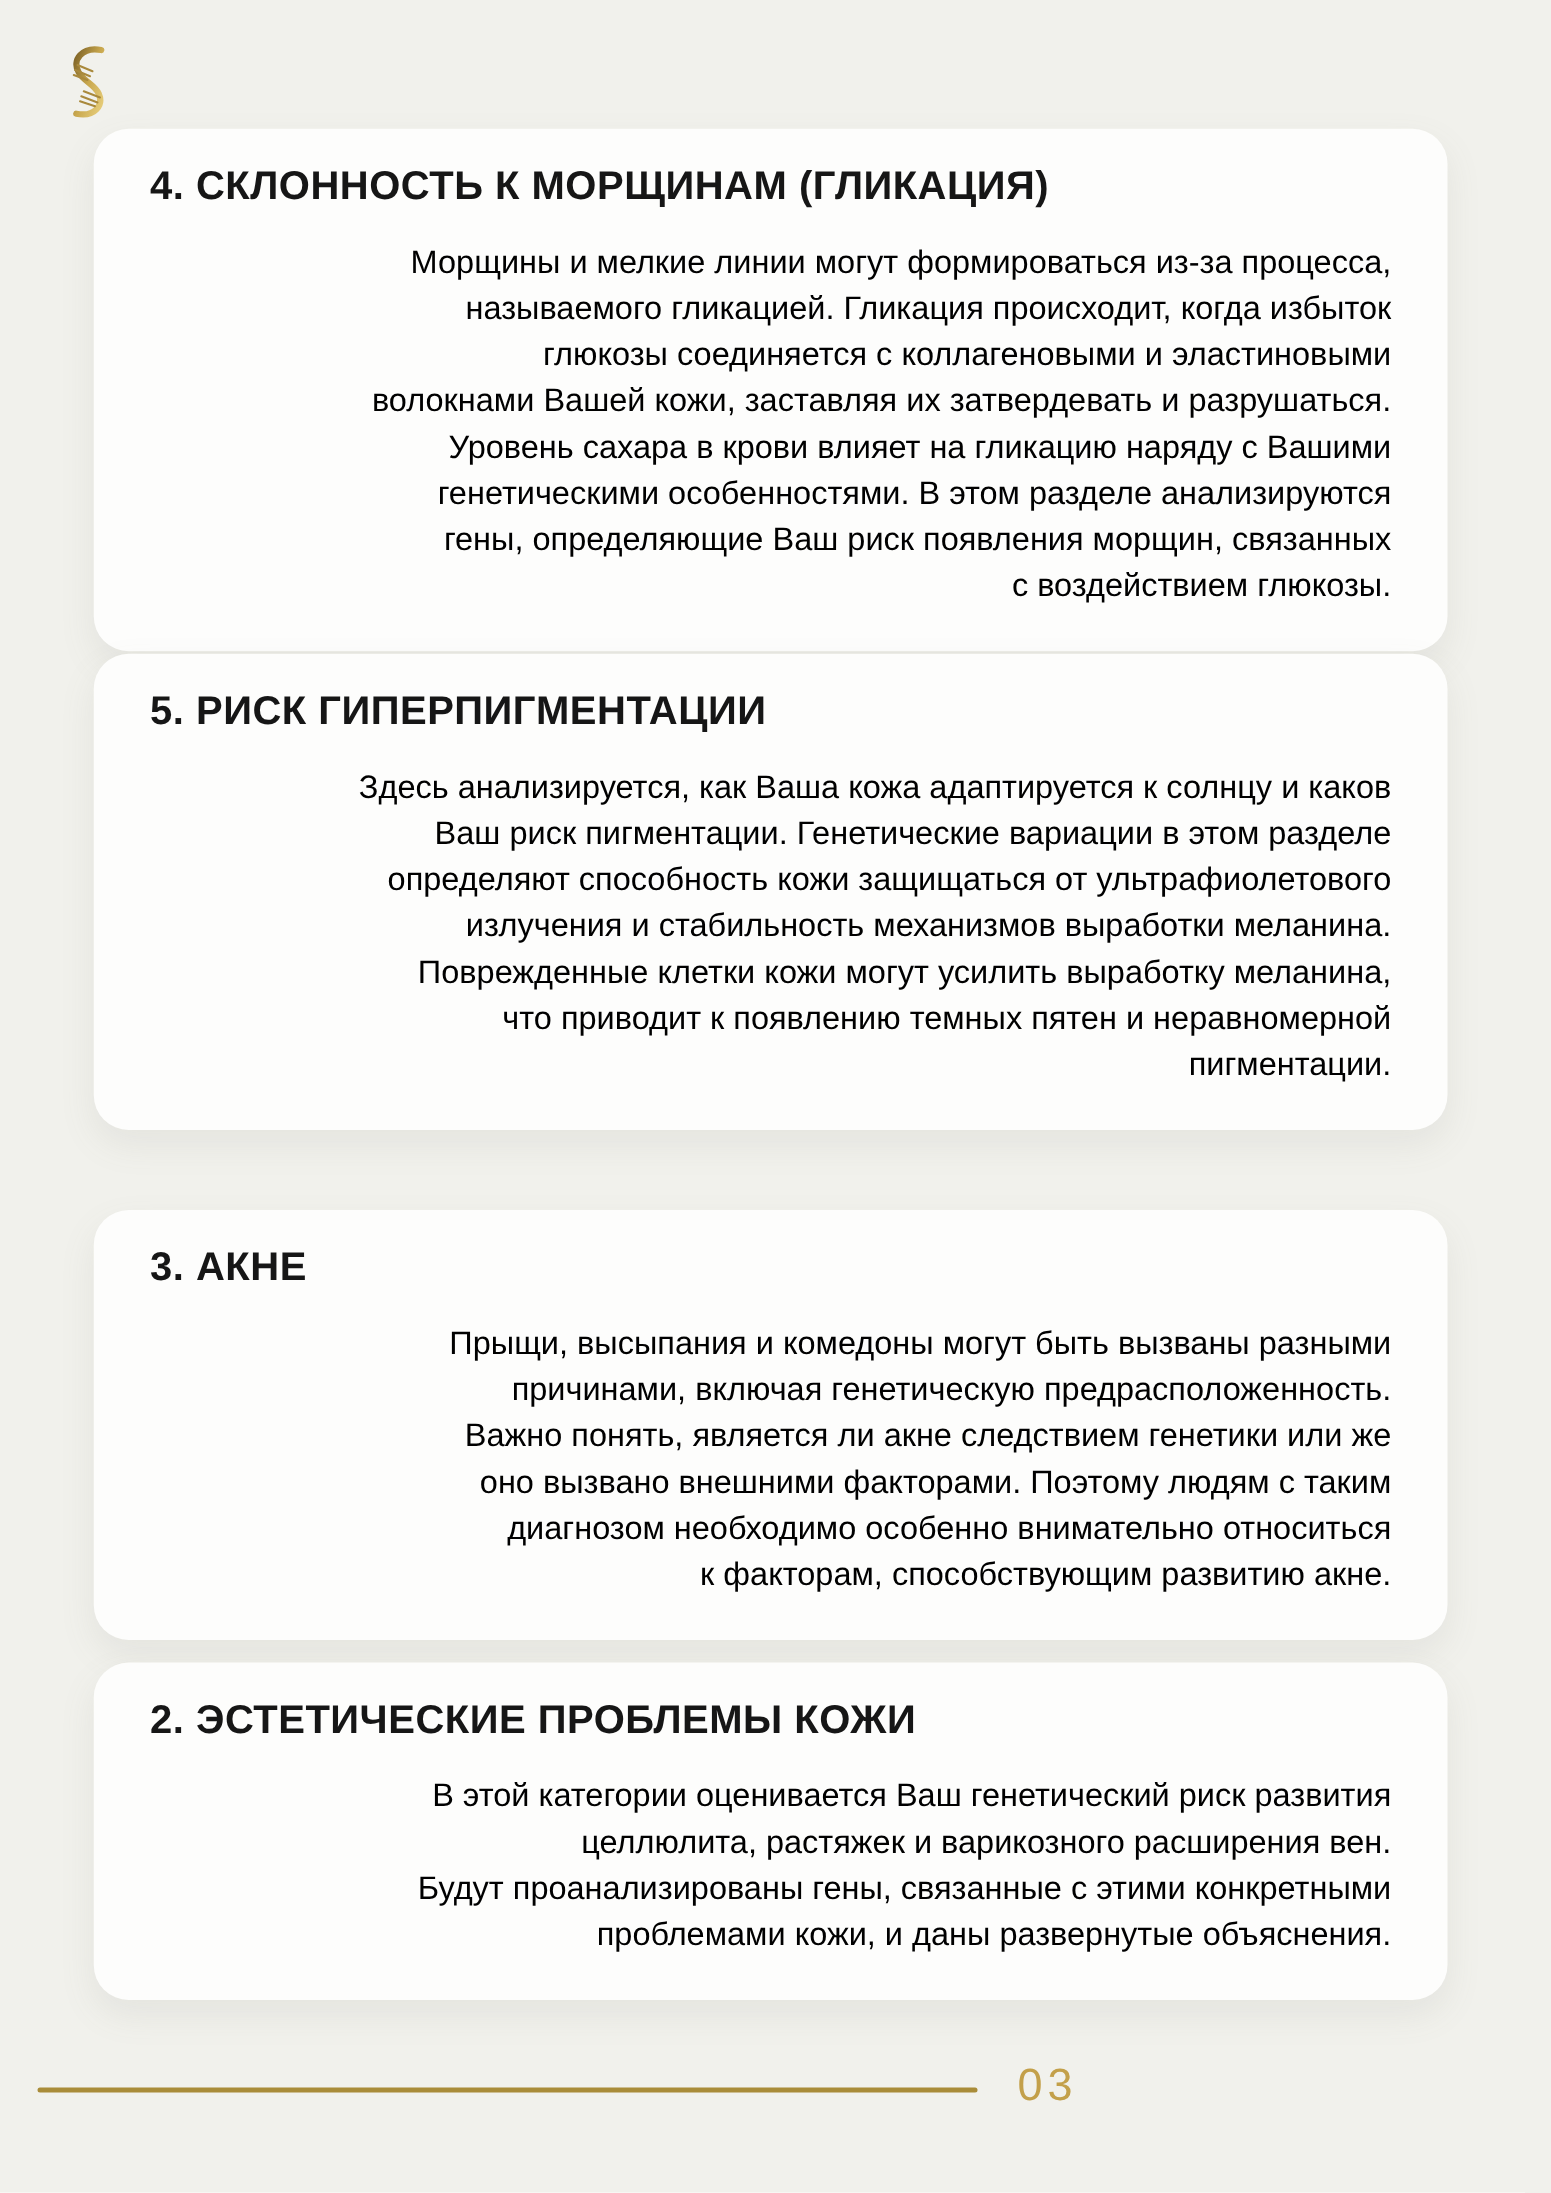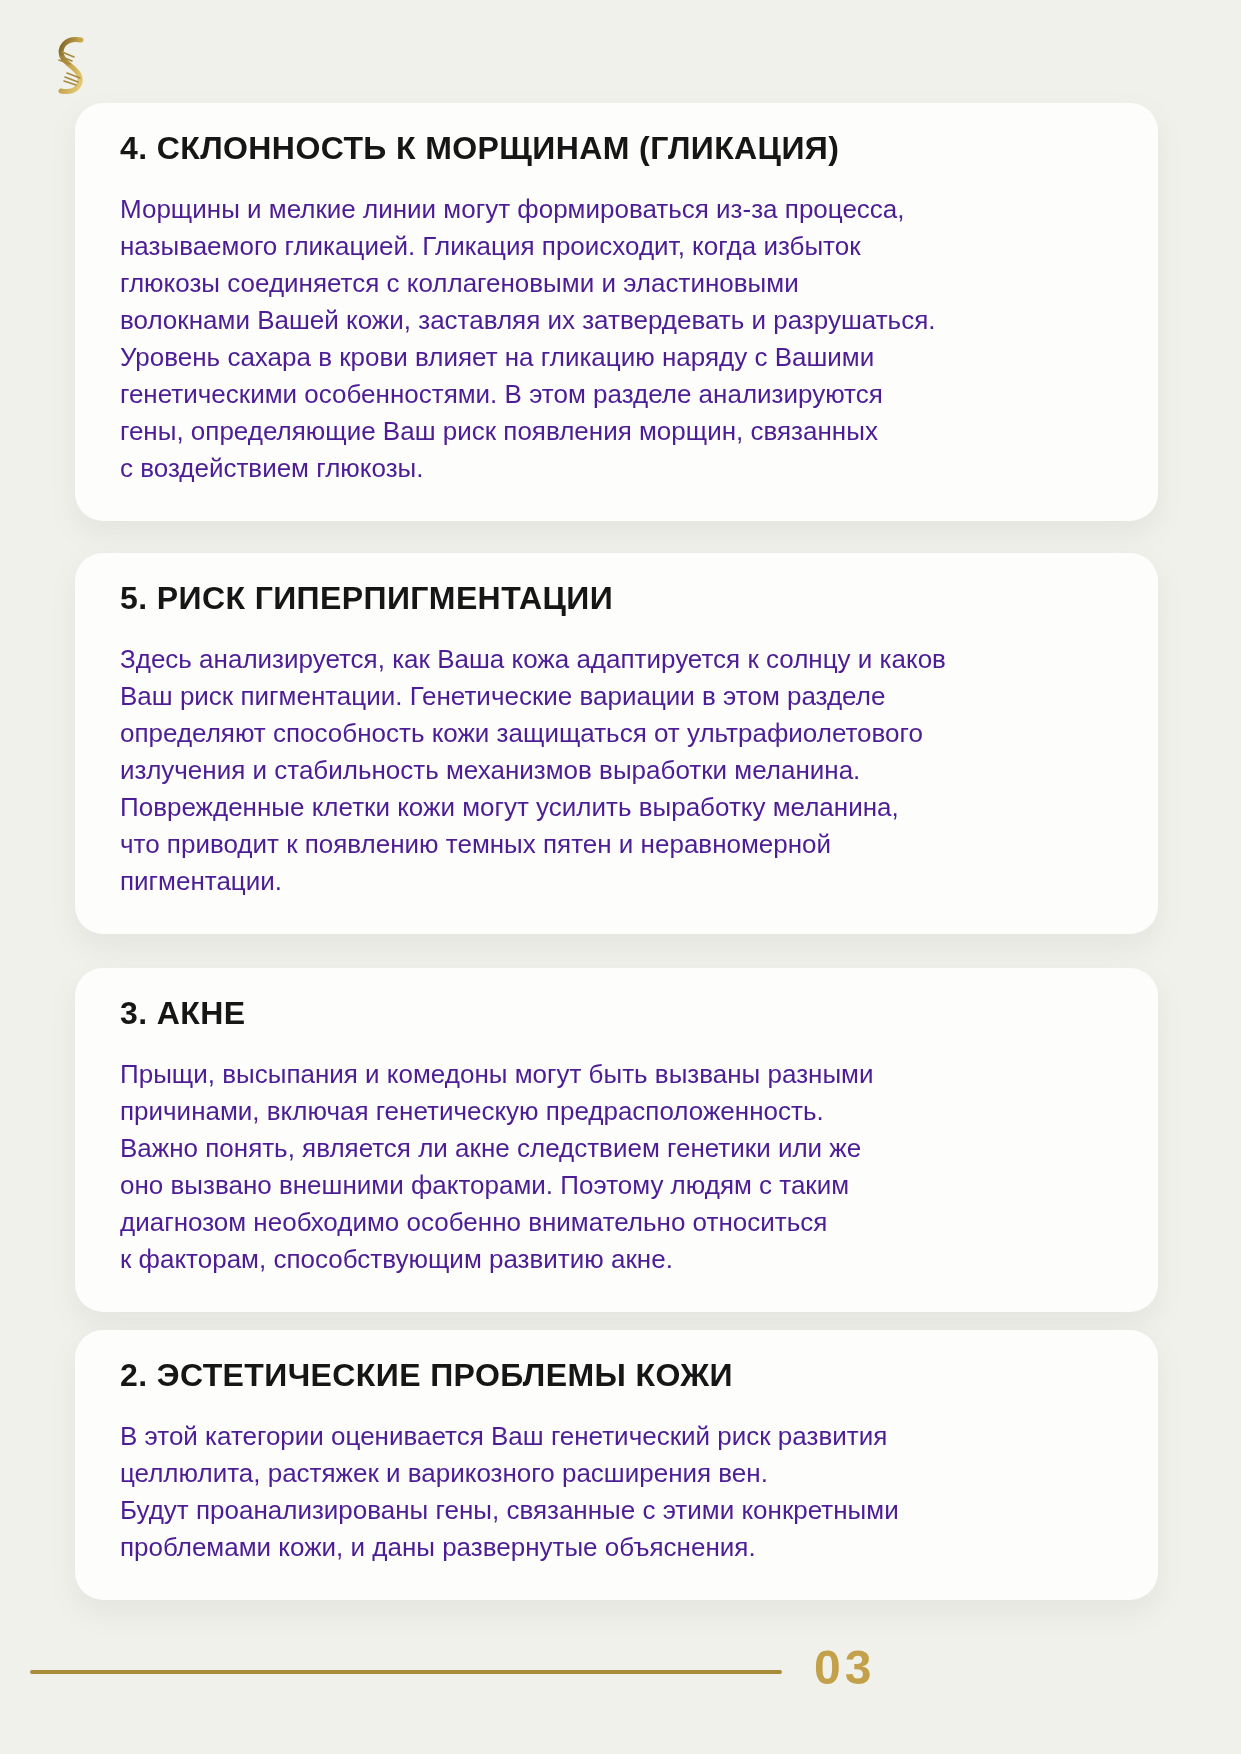--- a/index.html
+++ b/index.html
@@ -28,54 +28,55 @@
     position: absolute;
     left: 75px;
     width: 1083px;
     box-sizing: border-box;
     background: #fdfdfc;
     border-radius: 28px;
     box-shadow: 0 12px 28px rgba(120,120,105,0.10);
     padding: 26px 45px 34px 45px;
   }
   .card-1 { top: 103px; min-height: 390px; }
-  .card-2 { top: 553px; min-height: 365px; }
+  .card-2 { top: 523px; min-height: 365px; }
   .card-3 { top: 968px; min-height: 310px; }
   .card-4 { top: 1330px; min-height: 256px; }
   .section-heading {
     margin: 0 0 24px 0;
     font-size: 32px;
     line-height: 38px;
     font-weight: bold;
     color: #161616;
     letter-spacing: 0.4px;
   }
   .section-body {
     margin: 0;
     font-size: 26px;
     line-height: 37px;
-    color: #4c1d95;
+    color: #000000;
     white-space: pre-line;
+    text-align: right;
   }
   .footer-divider {
     position: absolute;
     left: 30px;
     top: 1670px;
     width: 752px;
     height: 4px;
     background: #a98c39;
     border-radius: 2px;
   }
   .page-number {
     position: absolute;
     left: 814px;
     top: 1644px;
-    font-size: 48px;
+    font-size: 36px;
     line-height: 48px;
-    font-weight: 700;
+    font-weight: 400;
     color: #c3a04a;
     letter-spacing: 4px;
   }
 </style>
 </head>
 <body>
 
 <div class="page">
 
   <svg class="logo" viewBox="0 0 42 62" xmlns="http://www.w3.org/2000/svg" aria-hidden="true">

